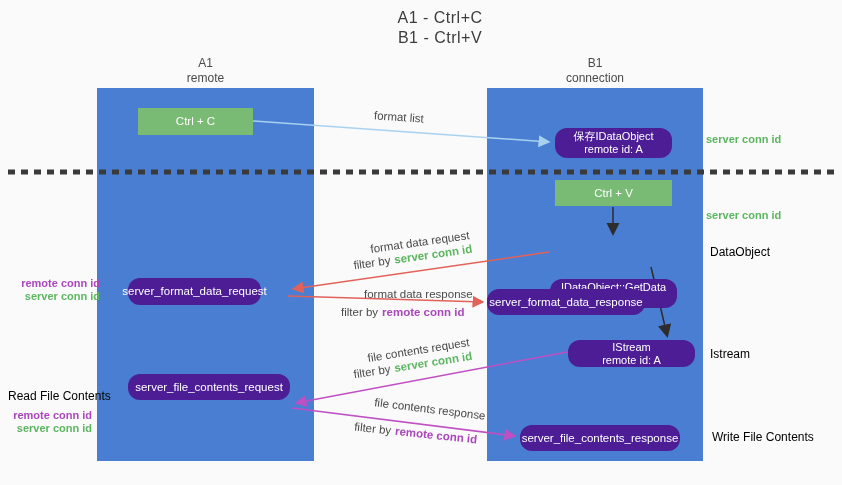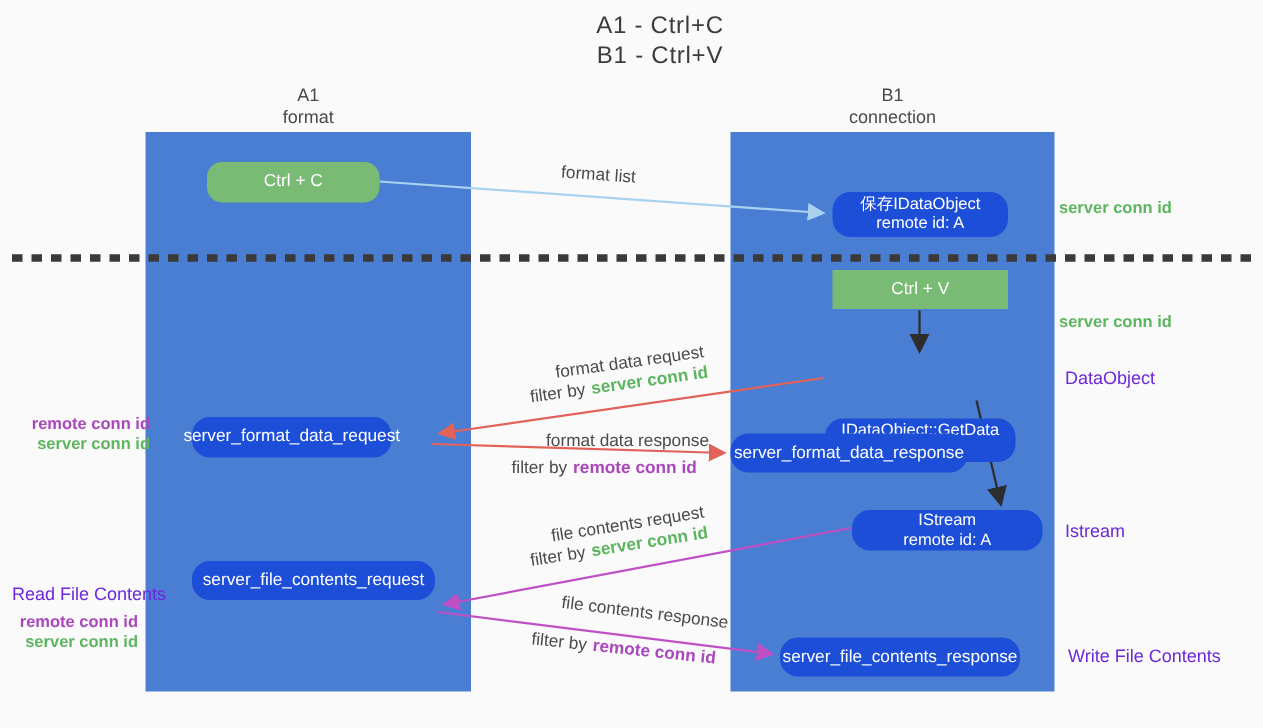--- a/index.html
+++ b/index.html
@@ -5,23 +5,23 @@
   html,body{margin:0;padding:0;background:#fafafa;font-family:"Liberation Sans",sans-serif;}
   .canvas{position:relative;width:842px;height:485px;background:#fafafa;overflow:hidden;}
   .title{position:absolute;left:0;right:0;top:8px;text-align:center;font-size:16px;
          color:#3c3c3c;line-height:20px;letter-spacing:.5px;margin-left:38px;}
   .col-header{position:absolute;top:56px;text-align:center;font-size:12px;color:#4a4a4a;line-height:15px;}
   .lifeline{position:absolute;top:88px;height:373px;background:#4a7ed2;}
   .node{position:absolute;display:flex;flex-direction:column;align-items:center;justify-content:center;
         color:#ffffff;text-align:center;font-size:11px;line-height:13px;}
   .node.single{font-size:11.5px;}
   .green-node{background:#79bb74;}
-  .orange-node{background:#1d4ed8;border-radius:12px;}
+  .orange-node{background:#4c1d95;border-radius:12px;}
   .lbl{position:absolute;font-size:11.5px;color:#4a4a4a;white-space:nowrap;}
-  .side{position:absolute;font-size:12px;color:#6d28d9;white-space:nowrap;}
+  .side{position:absolute;font-size:12px;color:#000000;white-space:nowrap;}
   .green-t{color:#5cb55f;font-weight:bold;}
   .purple-t{color:#ab47bc;font-weight:bold;}
   .conn{font-size:11px;font-weight:bold;line-height:13px;}
   .pair{position:absolute;text-align:right;white-space:nowrap;}
   .r-8{transform:rotate(-8deg);}
   .r-9{transform:rotate(-9deg);}
   .r4{transform:rotate(4deg);}
   .r7{transform:rotate(7deg);}
   .r6{transform:rotate(6deg);}
   .gap{margin-left:4px;}
@@ -32,21 +32,21 @@
 
 <div class="canvas">
 
   <div class="title">
     <div>A1 - Ctrl+C</div>
     <div>B1 - Ctrl+V</div>
   </div>
 
   <div class="col-header" style="left:97px;width:217px;">
     <div>A1</div>
-    <div>format</div>
+    <div>remote</div>
   </div>
   <div class="col-header" style="left:487px;width:216px;">
     <div>B1</div>
     <div>connection</div>
   </div>
 
   <div class="lifeline" style="left:97px;width:217px;"></div>
   <div class="lifeline" style="left:487px;width:216px;"></div>
 
   <svg class="overlay" width="842" height="485">
@@ -67,21 +67,21 @@
     <line x1="8" y1="172" x2="836" y2="172" stroke="#3a3a3a" stroke-width="5" stroke-dasharray="7 6"></line>
     <line x1="253" y1="121" x2="549" y2="142" stroke="#a8d2f0" stroke-width="1.5" marker-end="url(#m-blue)"></line>
     <line x1="613" y1="207" x2="613" y2="233" stroke="#2d2d2d" stroke-width="1.5" marker-end="url(#m-black)"></line>
     <line x1="651" y1="267" x2="667" y2="335" stroke="#2d2d2d" stroke-width="1.5" marker-end="url(#m-black)"></line>
     <line x1="549" y1="252" x2="293" y2="289" stroke="#e2625a" stroke-width="1.5" marker-end="url(#m-red)"></line>
     <line x1="288" y1="296" x2="483" y2="302" stroke="#e2625a" stroke-width="1.5" marker-end="url(#m-red)"></line>
     <line x1="567" y1="352" x2="296" y2="403" stroke="#bf4fc4" stroke-width="1.5" marker-end="url(#m-mag)"></line>
     <line x1="292" y1="408" x2="515" y2="436" stroke="#bf4fc4" stroke-width="1.5" marker-end="url(#m-mag)"></line>
   </svg>
 
-  <div class="node single green-node" style="left:138px;top:108px;width:115px;height:27px;border-radius:10px;">
+  <div class="node single green-node" style="left:138px;top:108px;width:115px;height:27px;">
     <div>Ctrl + C</div>
   </div>
 
   <div class="node orange-node" style="left:555px;top:128px;width:117px;height:30px;">
     <div>保存IDataObject</div>
     <div>remote id: A</div>
   </div>
 
   <div class="node single green-node" style="left:555px;top:180px;width:117px;height:26px;">
     <div>Ctrl + V</div>

